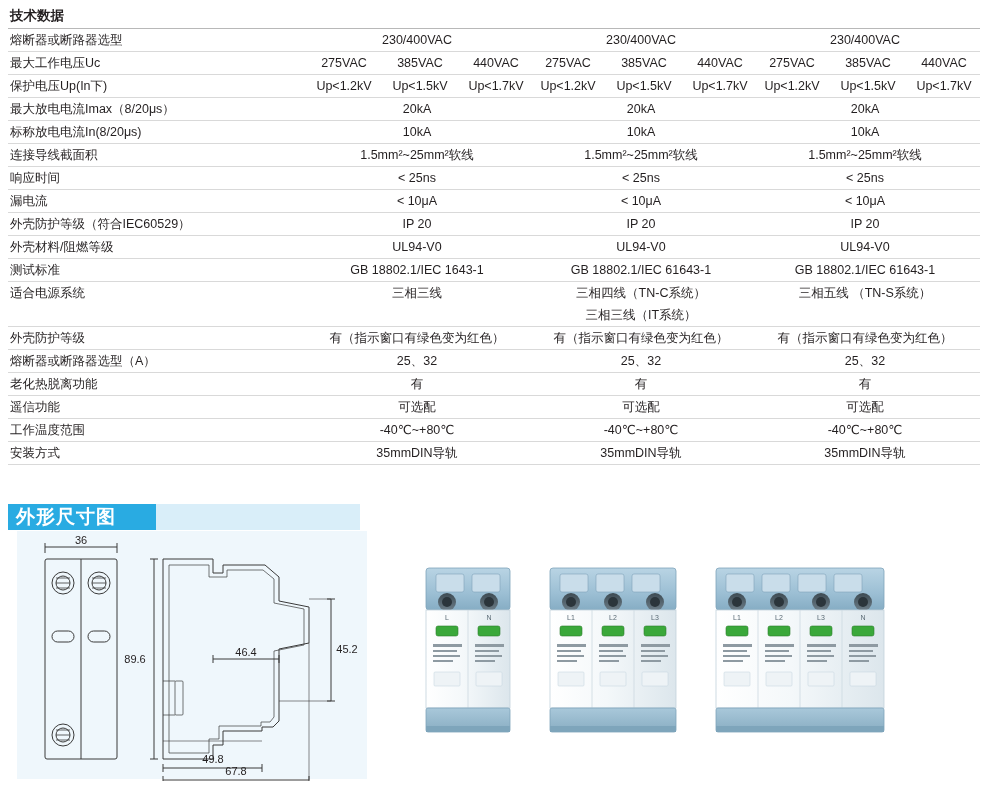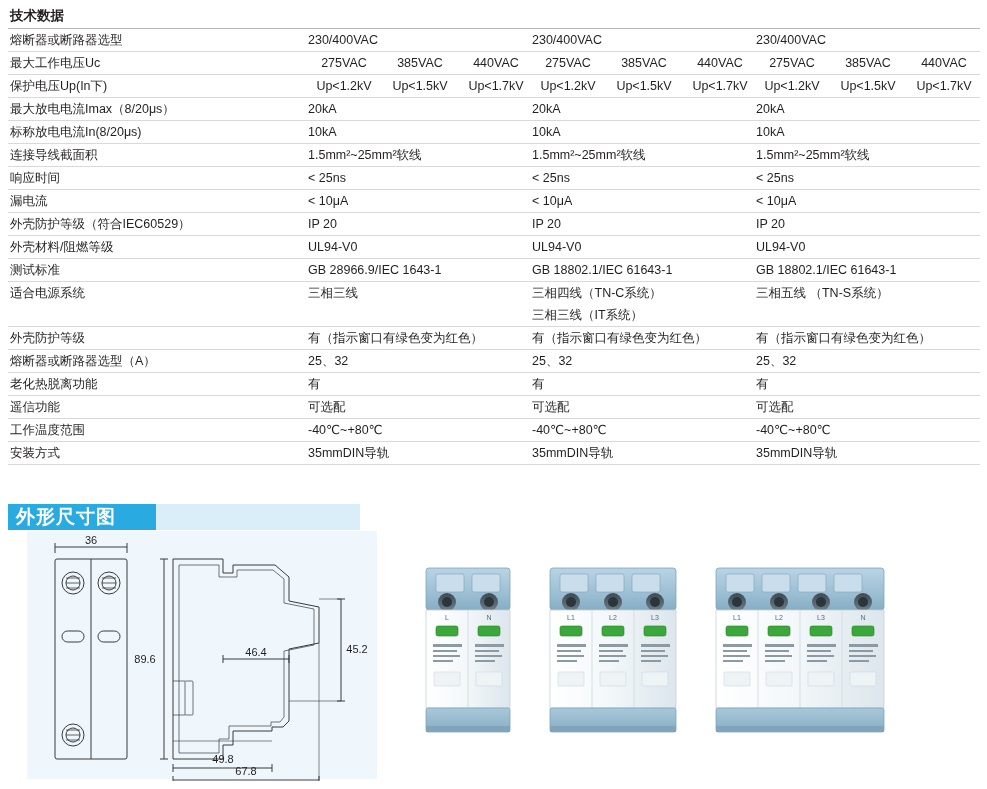--- a/index.html
+++ b/index.html
@@ -48,21 +48,21 @@
     padding-left: 2px !important;
     white-space: nowrap;
   }
   .head-title td {
     font-size: 13.5px;
     font-weight: bold;
     height: 24px;
     border-bottom: 1px solid #b8b8b8;
   }
   .col-val {
-    text-align: left;
+    text-align: center;
     padding-right: 6px !important;
     white-space: nowrap;
   }
   .tri {
     display: flex;
     justify-content: flex-end;
     gap: 4px;
   }
   .tri span {
     display: inline-block;
@@ -93,21 +93,21 @@
     top: 504px;
     width: 352px;
     height: 26px;
     background: #d9eef9;
     z-index: 0;
   }
 
   
   .drawing-panel {
     position: absolute;
-    left: 26px;
+    left: 16px;
     top: 530px;
     width: 352px;
     height: 250px;
     background: #eff7fc;
     border: 1px solid #ffffff;
     box-sizing: border-box;
   }
 
   .draw-svg { position:absolute; left:0; top:0; }
 
@@ -235,21 +235,21 @@
         <td class="col-val">IP 20</td>
       </tr>
       <tr>
         <td class="label-cell">外壳材料/阻燃等级</td>
         <td class="col-val">UL94-V0</td>
         <td class="col-val">UL94-V0</td>
         <td class="col-val">UL94-V0</td>
       </tr>
       <tr>
         <td class="label-cell">测试标准</td>
-        <td class="col-val">GB 28966.9/IEC  1643-1</td>
+        <td class="col-val">GB 18802.1/IEC  1643-1</td>
         <td class="col-val">GB 18802.1/IEC 61643-1</td>
         <td class="col-val">GB 18802.1/IEC 61643-1</td>
       </tr>
 
       <tr class="no-rule">
         <td class="label-cell">适合电源系统</td>
         <td class="col-val">三相三线</td>
         <td class="col-val">三相四线（TN-C系统）</td>
         <td class="col-val">三相五线 （TN-S系统）</td>
       </tr>

